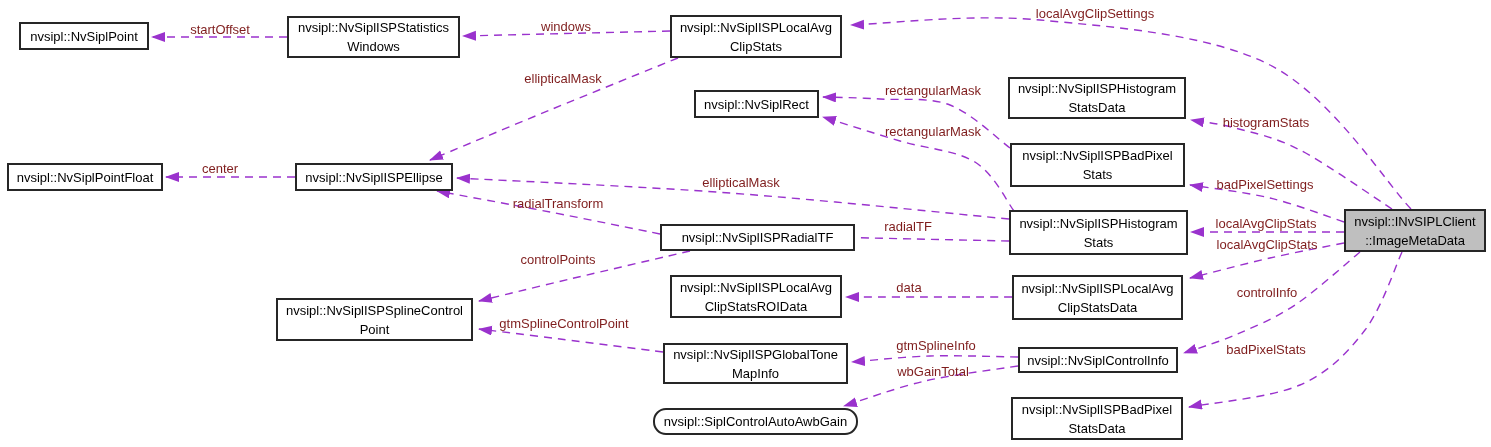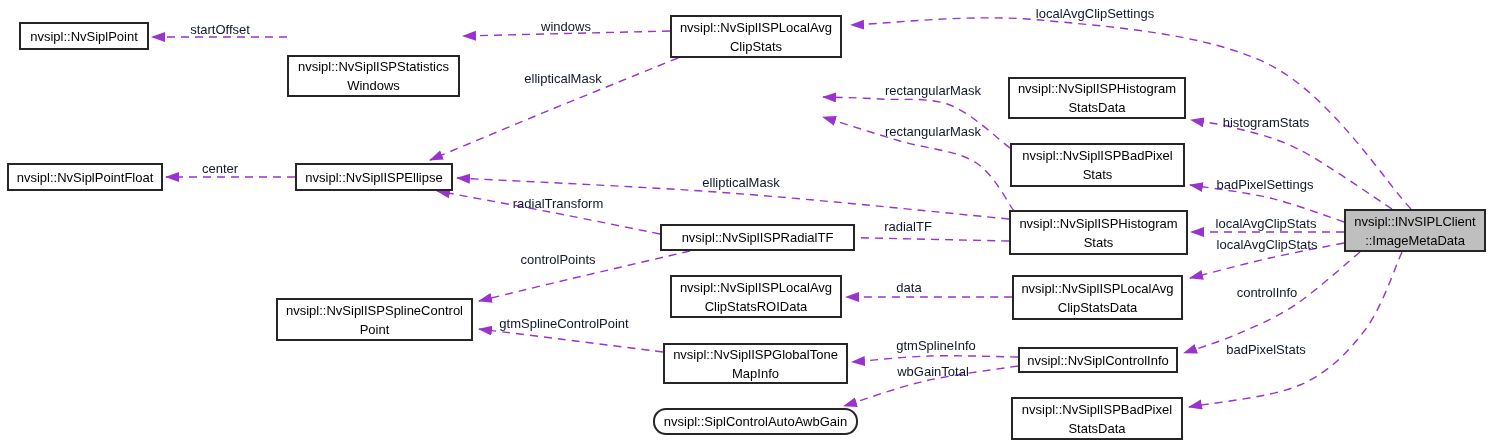--- a/index.html
+++ b/index.html
@@ -5,21 +5,21 @@
   html,body{margin:0;padding:0;background:#ffffff;}
   #stage{position:relative;width:1491px;height:447px;overflow:hidden;
          font-family:"Liberation Sans",sans-serif;background:#ffffff;}
   #edges{position:absolute;left:0;top:0;width:1491px;height:447px;}
   path.edge{fill:none;stroke-width:1.4;stroke-dasharray:8 6;}
   .node{position:absolute;box-sizing:border-box;border:2px solid #262626;background:#ffffff;
         display:flex;flex-direction:column;justify-content:center;align-items:center;
         font-size:13px;line-height:19px;color:#000;white-space:nowrap;text-align:center;}
   .node.main{background:#bfbfbf;}
   .node-line{display:block;}
-  .edge-label{position:absolute;transform:translate(-50%,-50%);font-size:13px;color:#0f172a;
+  .edge-label{position:absolute;transform:translate(-50%,-50%);font-size:13px;color:#7f1d1d;
               white-space:nowrap;pointer-events:none;}
 </style>
 </head>
 <body>
 
 <div id="stage" style="background: rgb(255, 255, 255);">
   <svg id="edges" xmlns="http://www.w3.org/2000/svg" viewBox="0 0 1491 447">
     <defs>
       <marker id="arrow" markerUnits="userSpaceOnUse" markerWidth="15" markerHeight="11" refX="13" refY="5" orient="auto">
         <path id="arrowhead-path" d="M0,0 L14,5 L0,10 Z" fill="#9a32cd"></path>
@@ -64,27 +64,30 @@
     <span class="edge-label" style="left: 933px; top: 371px; text-align: center;">wbGainTotal</span>
     <span class="edge-label" style="left: 1266px; top: 122px;">histogramStats</span>
     <span class="edge-label" style="left: 1265px; top: 184px;">badPixelSettings</span>
     <span class="edge-label" style="left: 1266px; top: 223px;">localAvgClipStats</span>
     <span class="edge-label" style="left: 1267px; top: 244px; text-align: right;">localAvgClipStats</span>
     <span class="edge-label" style="left: 1267px; top: 292px;">controlInfo</span>
     <span class="edge-label" style="left: 1266px; top: 349px;">badPixelStats</span>
     <div class="node" style="left: 19px; top: 22px; width: 130px; height: 28px; border-color: rgb(38, 38, 38); background: rgb(255, 255, 255);">
       <span class="node-line">nvsipl::NvSiplPoint</span>
     </div>
-    <div class="node" style="left: 287px; top: 16px; width: 173px; height: 42px; border-color: rgb(38, 38, 38); background: rgb(255, 255, 255); margin-top: 39px;">
+    <div class="node" style="left: 287px; top: 16px; width: 173px; height: 42px; border-color: rgb(38, 38, 38); background: rgb(255, 255, 255);">
       <span class="node-line">nvsipl::NvSiplISPStatistics</span>
       <span class="node-line">Windows</span>
     </div>
     <div class="node" style="left: 670px; top: 15px; width: 172px; height: 43px; border-color: rgb(38, 38, 38); background: rgb(255, 255, 255);">
       <span class="node-line">nvsipl::NvSiplISPLocalAvg</span>
       <span class="node-line">ClipStats</span>
+    </div>
+    <div class="node" style="left: 694px; top: 90px; width: 125px; height: 28px; border-color: rgb(38, 38, 38); background: rgb(255, 255, 255);">
+      <span class="node-line">nvsipl::NvSiplRect</span>
     </div>
     <div class="node" style="left: 7px; top: 163px; width: 156px; height: 28px; border-color: rgb(38, 38, 38); background: rgb(255, 255, 255);">
       <span class="node-line">nvsipl::NvSiplPointFloat</span>
     </div>
     <div class="node" style="left: 295px; top: 163px; width: 158px; height: 28px; border-color: rgb(38, 38, 38); background: rgb(255, 255, 255);">
       <span class="node-line">nvsipl::NvSiplISPEllipse</span>
     </div>
     <div class="node" style="left: 660px; top: 224px; width: 195px; height: 27px; border-color: rgb(38, 38, 38); background: rgb(255, 255, 255);">
       <span class="node-line">nvsipl::NvSiplISPRadialTF</span>
     </div>

